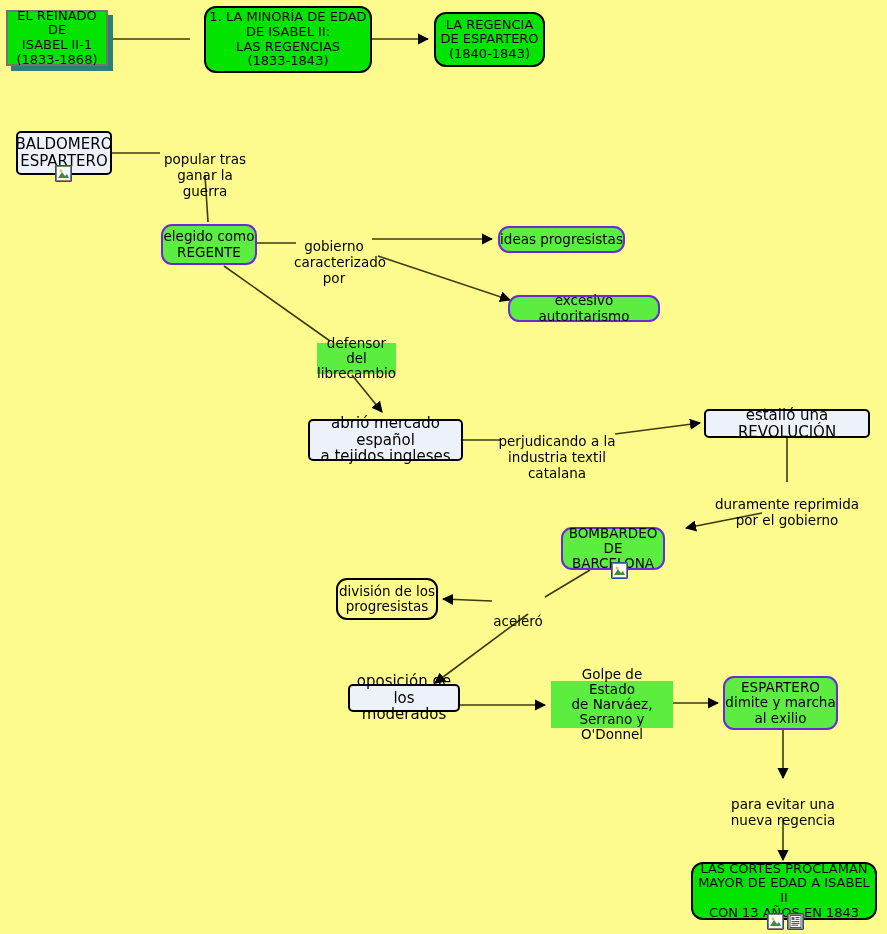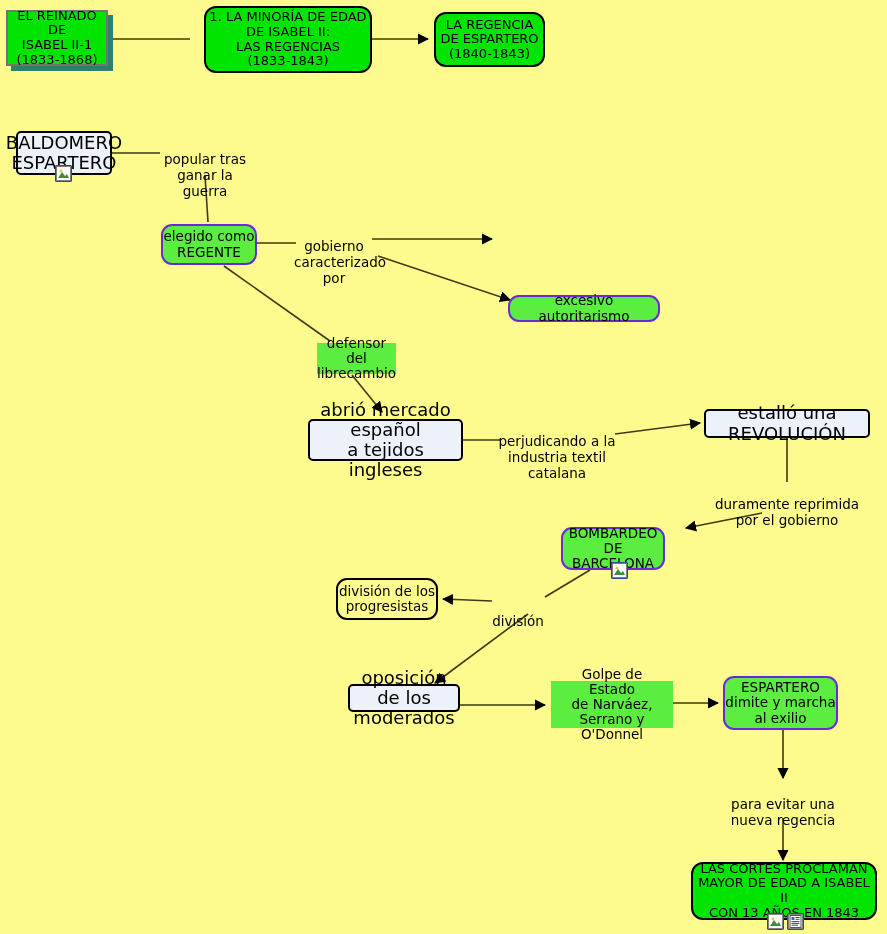--- a/index.html
+++ b/index.html
@@ -52,21 +52,21 @@
   .n-ltgreen {
     background: #5bed40;
     border: 2px solid #6d28d9;
     border-radius: 11px;
     font-size: 13.5px;
   }
   .n-pale {
     background: #edf2fa;
     border: 2px solid #000;
     border-radius: 5px;
-    font-size: 18px;
+    font-size: 15px;
   }
   .n-yellow {
     background: #fdfb8e;
     border: 2px solid #000;
     border-radius: 11px;
     font-size: 13.5px;
   }
   
   .n-hl {
     background: #5bed40;
@@ -191,20 +191,23 @@
         <path d="M2 12 L6 6 L9 10 L11 8 L13 12 Z" fill="#3f8c3f"></path>
       </svg>
     </span>
   </div>
 
   <div class="node n-ltgreen" style="left:161px; top:224px; width:96px; height:41px;">
     <span>elegido como
 REGENTE</span>
   </div>
 
+  <div class="node n-ltgreen" style="left:498px; top:226px; width:127px; height:27px;">
+    <span>ideas progresistas</span>
+  </div>
 
   <div class="node n-ltgreen" style="left:508px; top:295px; width:152px; height:27px;">
     <span>excesivo autoritarismo</span>
   </div>
 
   <div class="node n-hl" style="left:317px; top:343px; width:79px; height:31px;">
     <span>defensor del
 librecambio</span>
   </div>
 
@@ -298,21 +301,21 @@
 industria textil
 catalana</span>
   </div>
 
   <div class="linklabel" style="left:712px; top:481px; width:150px;">
     <span>duramente reprimida
 por el gobierno</span>
   </div>
 
   <div class="linklabel" style="left:490px; top:598px; width:56px;">
-    <span>división</span>
+    <span>aceleró</span>
   </div>
 
   <div class="linklabel" style="left:722px; top:781px; width:122px;">
     <span>para evitar una
 nueva regencia</span>
   </div>
 
 </div>
 
 </body></html>

